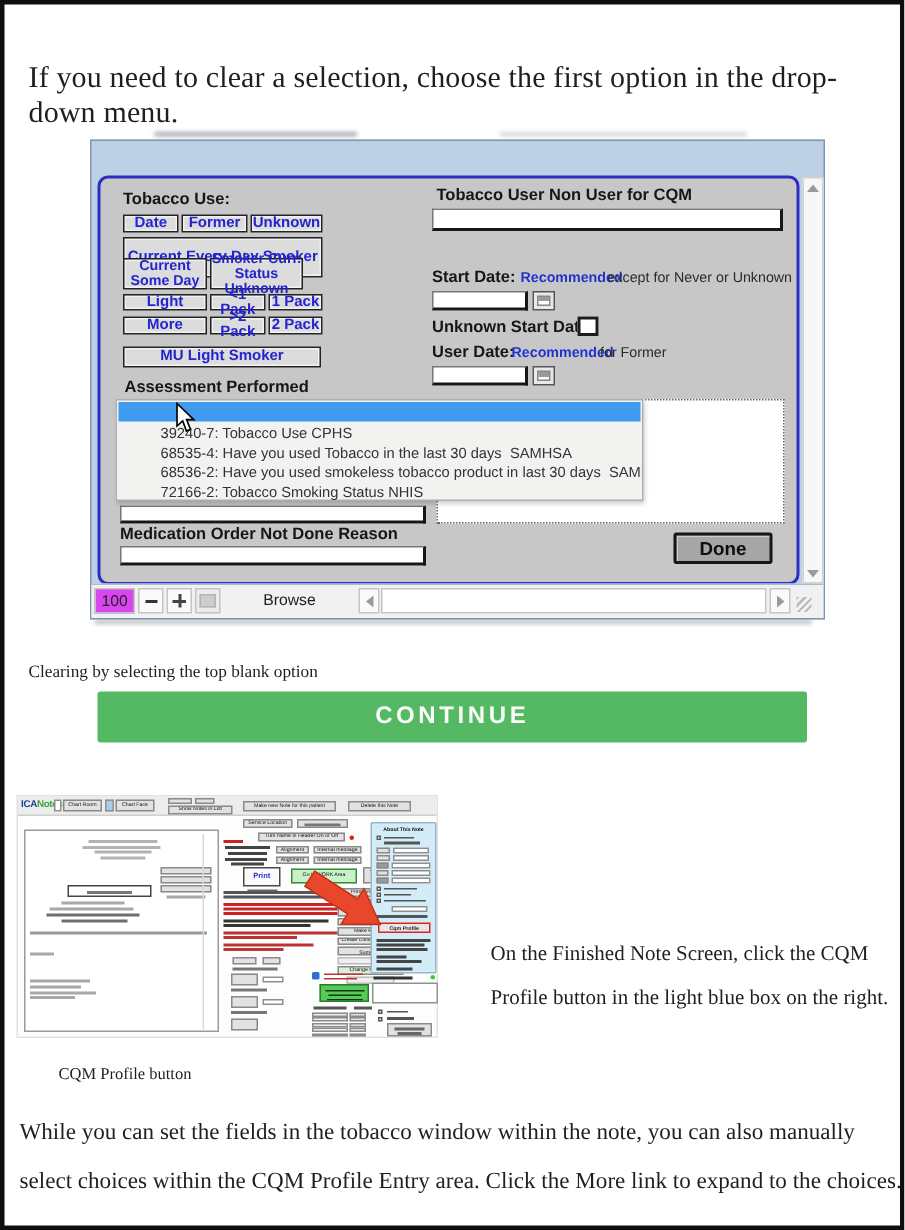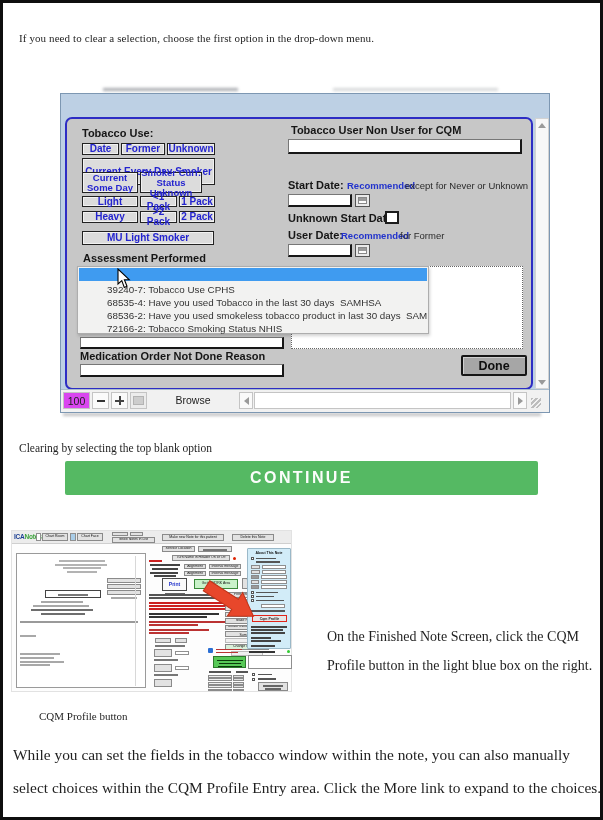--- a/index.html
+++ b/index.html
@@ -1,20 +1,20 @@
 <!DOCTYPE html>
 <html><head>
 <meta charset="utf-8">
 <style>
   html,body{margin:0;padding:0;background:#fff;}
   .page{position:relative;width:603px;height:820px;box-sizing:border-box;border:3px solid #0e0e0e;background:#fff;overflow:hidden;font-family:"Liberation Sans",sans-serif;}
   .serif{font-family:"Liberation Serif",serif;color:#1f1f1f;}
   .abs{position:absolute;}
   
-  .intro{left:16px;top:18px;font-size:11px;letter-spacing:.1px;}
+  .intro{left:16px;top:18px;font-size:20px;letter-spacing:.1px;}
   .cap1{left:16px;top:427px;font-size:11.5px;}
   .cap2{left:36px;top:696px;font-size:11px;}
   .sidenote{left:324px;top:606px;width:274px;font-size:14px;line-height:28.5px;}
   .footer{left:10px;top:720px;width:592px;font-size:15.4px;line-height:33px;}
   
   .continue{left:62px;top:458px;width:473px;height:34px;background:#55b963;border:none;border-radius:2px;color:#fbfdfb;font-size:16px;font-weight:bold;letter-spacing:2.4px;display:flex;align-items:center;justify-content:center;cursor:pointer;font-family:"Liberation Sans",sans-serif;}
   
   .win{left:57px;top:90px;width:490px;height:320px;background:#bdd0e4;border:1px solid #7d97b2;box-sizing:border-box;}
   .titlebar{position:absolute;left:0;top:0;width:100%;height:22px;}
   .title{position:absolute;left:0;right:0;top:3px;text-align:center;font-size:13px;color:#1d1d1d;}
@@ -30,21 +30,21 @@
   .panel{position:absolute;left:4px;top:23px;width:468px;height:273px;background:#c7c7c7;border:2px solid #2d2dc4;border-radius:7px;box-sizing:border-box;}
   .lbl{position:absolute;font-size:11px;font-weight:bold;color:#161616;white-space:nowrap;}
   .tw-btn{position:absolute;background:#dcdcdc;border:1px solid #222;box-shadow:inset 0 0 0 1px #f2f2f2;color:#2424cf;font-weight:bold;font-size:10px;display:flex;align-items:center;justify-content:center;text-align:center;box-sizing:border-box;line-height:10px;cursor:pointer;}
   .field{position:absolute;background:#fff;border-top:1px solid #777;border-left:1px solid #777;border-right:2px solid #171717;border-bottom:2px solid #171717;box-sizing:border-box;}
   .dotted{position:absolute;background:#fff;border:1px dotted #666;box-sizing:border-box;}
   .cal{position:absolute;width:15px;height:13px;background:#e9e9e9;border:1px solid #555;box-sizing:border-box;cursor:pointer;}
   .cal::after{content:"";position:absolute;inset:2px;border:1px solid #888;background:linear-gradient(#9a9a9a 3px,#fdfdfd 3px);}
   .chkbox{position:absolute;width:14px;height:13px;background:#fff;border:2px solid #1c1c1c;box-sizing:border-box;cursor:pointer;}
   .rec{position:absolute;font-size:9.5px;color:#2233cc;font-weight:bold;white-space:nowrap;}
   .recnote{position:absolute;font-size:9.5px;color:#2b2b2b;white-space:nowrap;}
-  .done{position:absolute;left:382px;top:236px;width:66px;height:21px;background:#a6a6a6;border:2px solid #161616;border-radius:2px;box-shadow:inset 1px 1px 0 #cfcfcf;font-size:12.5px;font-weight:bold;color:#0e0e0e;display:flex;align-items:center;justify-content:center;cursor:pointer;box-sizing:border-box;margin-left:12px;}
+  .done{position:absolute;left:382px;top:236px;width:66px;height:21px;background:#a6a6a6;border:2px solid #161616;border-radius:2px;box-shadow:inset 1px 1px 0 #cfcfcf;font-size:12.5px;font-weight:bold;color:#0e0e0e;display:flex;align-items:center;justify-content:center;cursor:pointer;box-sizing:border-box;}
   .dd{position:absolute;left:10px;top:147px;width:352px;height:68px;background:#f2f2f1;border:1px solid #adadad;box-shadow:1px 2px 3px rgba(0,0,0,.18);z-index:5;box-sizing:border-box;}
   .dd-sel{position:absolute;left:1px;right:1px;top:1px;height:13px;background:#3f9bf0;cursor:pointer;}
   .dd-item{position:absolute;left:0;width:100%;height:13px;line-height:13px;padding-left:29px;font-size:9.8px;color:#333;white-space:pre;overflow:hidden;box-sizing:border-box;cursor:pointer;}
   .cursor{position:absolute;left:50px;top:149px;width:14px;height:21px;z-index:6;}
   .vscroll{position:absolute;left:474px;top:24px;width:14px;height:271px;background:#f7f7f7;border:1px solid #d2d2d2;box-sizing:border-box;}
   .sarrow{position:absolute;left:0;width:100%;height:12px;display:flex;align-items:center;justify-content:center;cursor:pointer;}
   .tri-up{width:0;height:0;border-left:4px solid transparent;border-right:4px solid transparent;border-bottom:5px solid #9a9a9a;}
   .tri-dn{width:0;height:0;border-left:4px solid transparent;border-right:4px solid transparent;border-top:5px solid #9a9a9a;}
   .tri-lf{width:0;height:0;border-top:4px solid transparent;border-bottom:4px solid transparent;border-right:5px solid #9a9a9a;}
   .tri-rt{width:0;height:0;border-top:4px solid transparent;border-bottom:4px solid transparent;border-left:5px solid #9a9a9a;}
@@ -83,21 +83,21 @@
       <div class="abs" style="left:15px;top:24px;width:135px;height:110px;">
         <span class="tw-btn" style="left:0;top:0;width:37px;height:12px;">Date</span>
         <span class="tw-btn" style="left:39px;top:0;width:44px;height:12px;">Former</span>
         <span class="tw-btn" style="left:85px;top:0;width:48px;height:12px;">Unknown</span>
         <span class="tw-btn" style="left:0;top:15px;width:133px;height:27px;">Current Every Day Smoker</span>
         <span class="tw-btn" style="left:0;top:29px;width:56px;height:21px;font-size:9.5px;">Current Some Day</span>
         <span class="tw-btn" style="left:58px;top:29px;width:62px;height:21px;font-size:9.5px;">Smoker Curr. Status Unknown</span>
         <span class="tw-btn" style="left:0;top:53px;width:56px;height:11px;">Light</span>
         <span class="tw-btn" style="left:58px;top:53px;width:37px;height:11px;">&lt;1 Pack</span>
         <span class="tw-btn" style="left:97px;top:53px;width:36px;height:11px;">1 Pack</span>
-        <span class="tw-btn" style="left:0;top:68px;width:56px;height:12px;">Heavy</span>
+        <span class="tw-btn" style="left:0;top:68px;width:56px;height:12px;">More</span>
         <span class="tw-btn" style="left:58px;top:68px;width:37px;height:12px;">&gt;2 Pack</span>
         <span class="tw-btn" style="left:97px;top:68px;width:36px;height:12px;">2 Pack</span>
         <span class="tw-btn" style="left:0;top:88px;width:132px;height:14px;">MU Light Smoker</span>
       </div>
       <span class="lbl" style="left:16px;top:133px;">Assessment Performed</span>
       <span class="field" style="left:13px;top:218px;width:204px;height:12px;"></span>
       <span class="lbl" style="left:13px;top:231px;">Medication Order Not Done Reason</span>
       <span class="field" style="left:13px;top:245px;width:204px;height:13px;"></span>
 
       <span class="lbl" style="left:224px;top:5px;">Tobacco User Non User for CQM</span>

